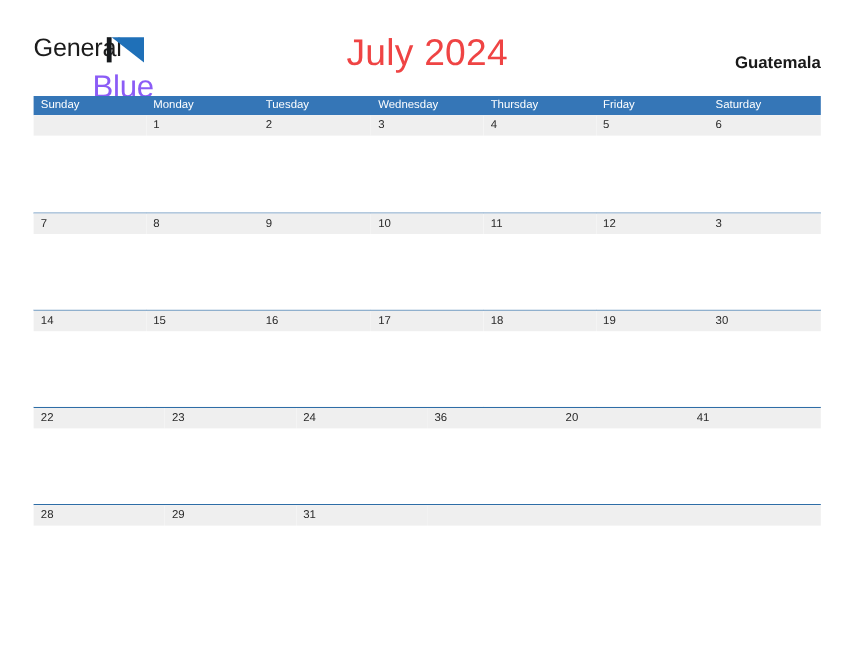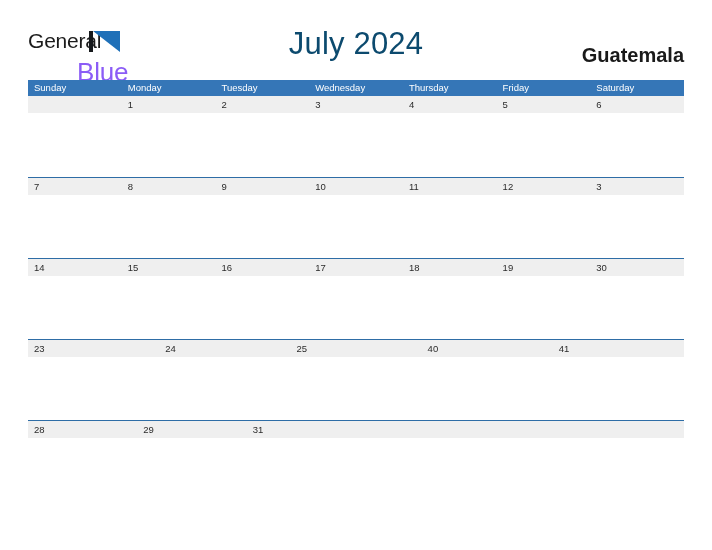--- a/index.html
+++ b/index.html
@@ -84,29 +84,29 @@
   }
 
   .cal-title {
     position: absolute;
     left: 0;
     right: 0;
     top: 0px;
     text-align: center;
     font-size: 31px;
     font-weight: 400;
-    color: #0c4a6e;
+    color: #ef4444;
     letter-spacing: 0.2px;
   }
 
   .cal-location {
     position: absolute;
     right: 0px;
     top: 18px;
-    font-size: 20px;
+    font-size: 14px;
     font-weight: 700;
     color: #1a1a1a;
     text-align: right;
   }
 
   
   .cal {
     position: absolute;
     left: 28px;
     top: 80px;
@@ -222,24 +222,25 @@
       <div class="cell"><span class="daynum">14</span><span class="daybody"></span></div>
       <div class="cell"><span class="daynum">15</span><span class="daybody"></span></div>
       <div class="cell"><span class="daynum">16</span><span class="daybody"></span></div>
       <div class="cell"><span class="daynum">17</span><span class="daybody"></span></div>
       <div class="cell"><span class="daynum">18</span><span class="daybody"></span></div>
       <div class="cell"><span class="daynum">19</span><span class="daybody"></span></div>
       <div class="cell"><span class="daynum">30</span><span class="daybody"></span></div>
     </div>
 
     <div class="week">
+      <div class="cell"><span class="daynum">22</span><span class="daybody"></span></div>
       <div class="cell"><span class="daynum">23</span><span class="daybody"></span></div>
       <div class="cell"><span class="daynum">24</span><span class="daybody"></span></div>
-      <div class="cell"><span class="daynum">25</span><span class="daybody"></span></div>
-      <div class="cell"><span class="daynum">40</span><span class="daybody"></span></div>
+      <div class="cell"><span class="daynum">36</span><span class="daybody"></span></div>
+      <div class="cell"><span class="daynum">20</span><span class="daybody"></span></div>
       <div class="cell"><span class="daynum">41</span><span class="daybody"></span></div>
     </div>
 
     <div class="week">
       <div class="cell"><span class="daynum">28</span><span class="daybody"></span></div>
       <div class="cell"><span class="daynum">29</span><span class="daybody"></span></div>
       <div class="cell"><span class="daynum">31</span><span class="daybody"></span></div>
       <div class="cell"><span class="daynum"></span><span class="daybody"></span></div>
       <div class="cell"><span class="daynum"></span><span class="daybody"></span></div>
       <div class="cell"><span class="daynum"></span><span class="daybody"></span></div>

